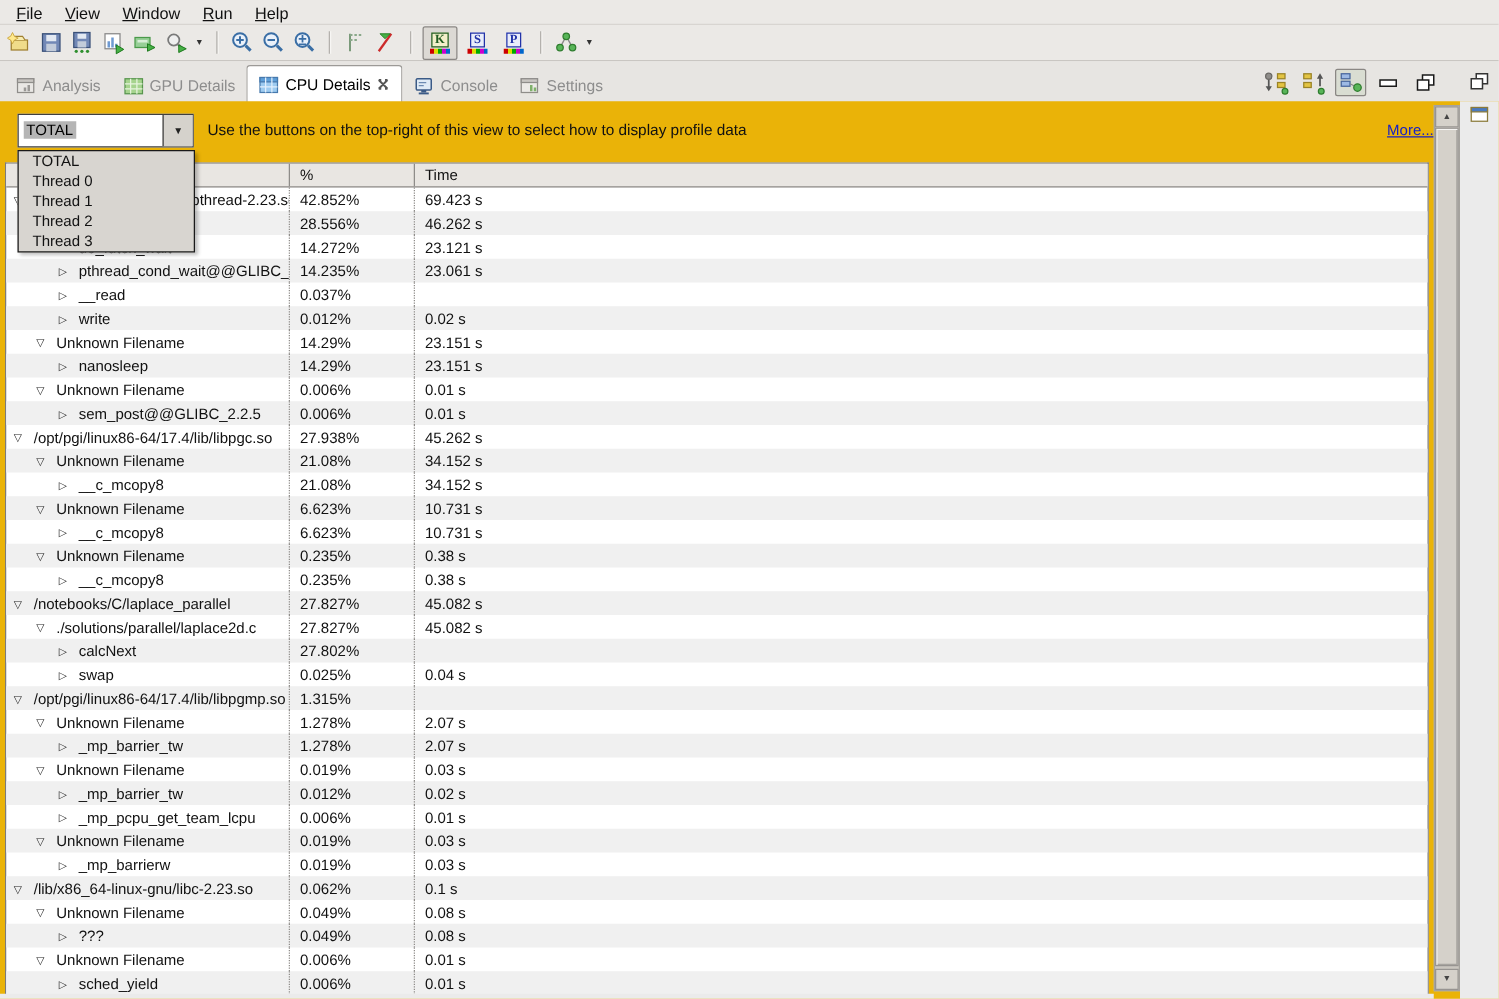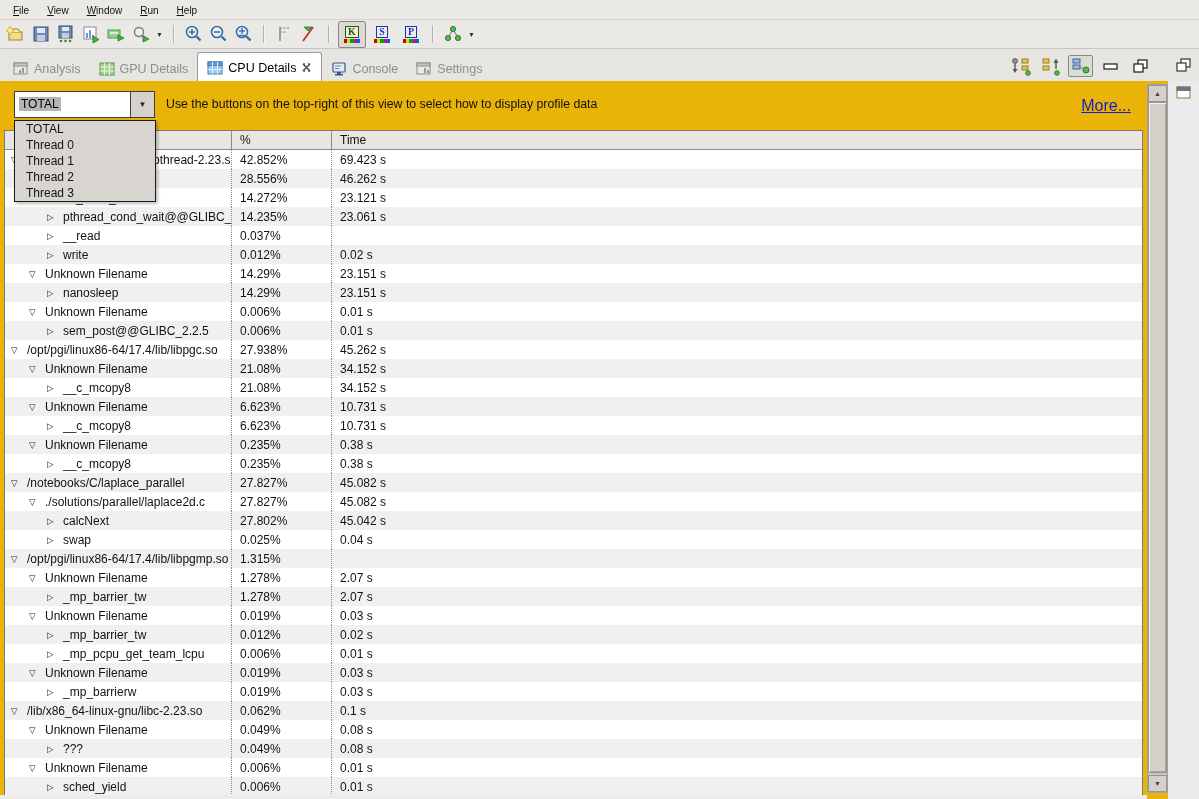--- a/index.html
+++ b/index.html
@@ -1,20 +1,20 @@
 <!DOCTYPE html>
 <html><head>
 <meta charset="utf-8">
 <style>
   html,body{margin:0;padding:0;width:1199px;height:799px;overflow:hidden;
     font-family:"Liberation Sans",sans-serif;background:#ebe9e6;color:#111;}
   
   #menubar{height:19px;display:flex;align-items:center;background:#ebe9e6;
     border-bottom:1px solid #d8d5d1;padding-left:4px;}
-  .menu-item{display:inline-block;padding:2px 9px 1px 9px;font-size:10px;cursor:default;}
+  .menu-item{display:inline-block;padding:2px 9px 1px 9px;font-size:13px;cursor:default;}
   .menu-item::first-letter{text-decoration:underline;}
   
   #toolbar{height:28px;display:flex;align-items:center;background:#ebe9e6;
     border-bottom:1px solid #c9c6c2;padding-left:5px;gap:3px;}
   .tbtn{width:22px;height:22px;display:flex;align-items:center;justify-content:center;flex:none;}
   .tsep{width:0;height:18px;border-left:1px solid #b4b1ad;border-right:1px solid #f7f6f4;margin:0 5px;flex:none;}
   .caret{font-size:7px;color:#333;margin:0 2px 0 1px;}
   .ksp{width:26px;height:25px;display:flex;flex-direction:column;align-items:center;justify-content:center;gap:1px;flex:none;}
   .ksp.pressed{border:1px solid #8a8784;background:#dcd9d4;border-radius:2px;}
   .ksp .lt{font-family:"Liberation Serif",serif;font-weight:bold;font-size:10px;line-height:10px;padding:0 2px;border:1px solid;}
@@ -34,21 +34,21 @@
   #far-restore{position:absolute;right:6px;top:8px;}
   
   #view{position:absolute;top:81px;left:0;width:1199px;height:718px;background:#eab308;}
   #combo{position:absolute;left:14px;top:10px;width:141px;height:27px;background:#fff;
     border:1px solid #3f3f3f;box-sizing:border-box;}
   #combo .val{position:absolute;left:4px;top:5px;font-size:12px;background:#b5b5b5;color:#000;padding:0 2px;}
   #combo .btn{position:absolute;right:0;top:0;width:24px;height:100%;background:#d5d2cc;
     border-left:1px solid #3f3f3f;display:flex;align-items:center;justify-content:center;
     font-size:8px;color:#222;box-sizing:border-box;}
   #instruction{position:absolute;left:166px;top:16px;font-size:12.3px;white-space:nowrap;}
-  #more{position:absolute;right:68px;top:16px;font-size:16px;color:#1620c6;
+  #more{position:absolute;right:52px;top:16px;font-size:12px;color:#1620c6;
     text-decoration:underline;cursor:pointer;}
   
   #popup{position:absolute;left:14px;top:39px;width:142px;height:82px;background:#d8d5d0;
     border:1px solid #1a1a1a;z-index:6;box-shadow:2px 2px 3px rgba(0,0,0,.25);box-sizing:border-box;}
   .pitem{height:16px;line-height:16px;padding-left:11px;font-size:12px;cursor:default;}
   
   #tablewrap{position:absolute;left:4px;top:49px;width:1139px;border:1px solid #7d7b78;
     border-bottom:none;box-sizing:border-box;background:#fff;}
   #thead{display:flex;height:19px;background:#e9e6e2;border-bottom:1px solid #8e8c89;
     font-size:12px;box-sizing:border-box;}
@@ -487,21 +487,20 @@
     <div class="c c2">27.827%</div>
     <div class="c c3">45.082 s</div>
   </div>
 
   <div class="trow">
     <div class="c c1">
       <span class="arrow" style="margin-left: 42px;">▷</span>
       <span class="rname">calcNext</span>
     </div>
     <div class="c c2">27.802%</div>
-    <div class="c c3">45.042 s</div>
   </div>
 
   <div class="trow">
     <div class="c c1">
       <span class="arrow" style="margin-left: 42px;">▷</span>
       <span class="rname">swap</span>
     </div>
     <div class="c c2">0.025%</div>
     <div class="c c3">0.04 s</div>
   </div>

